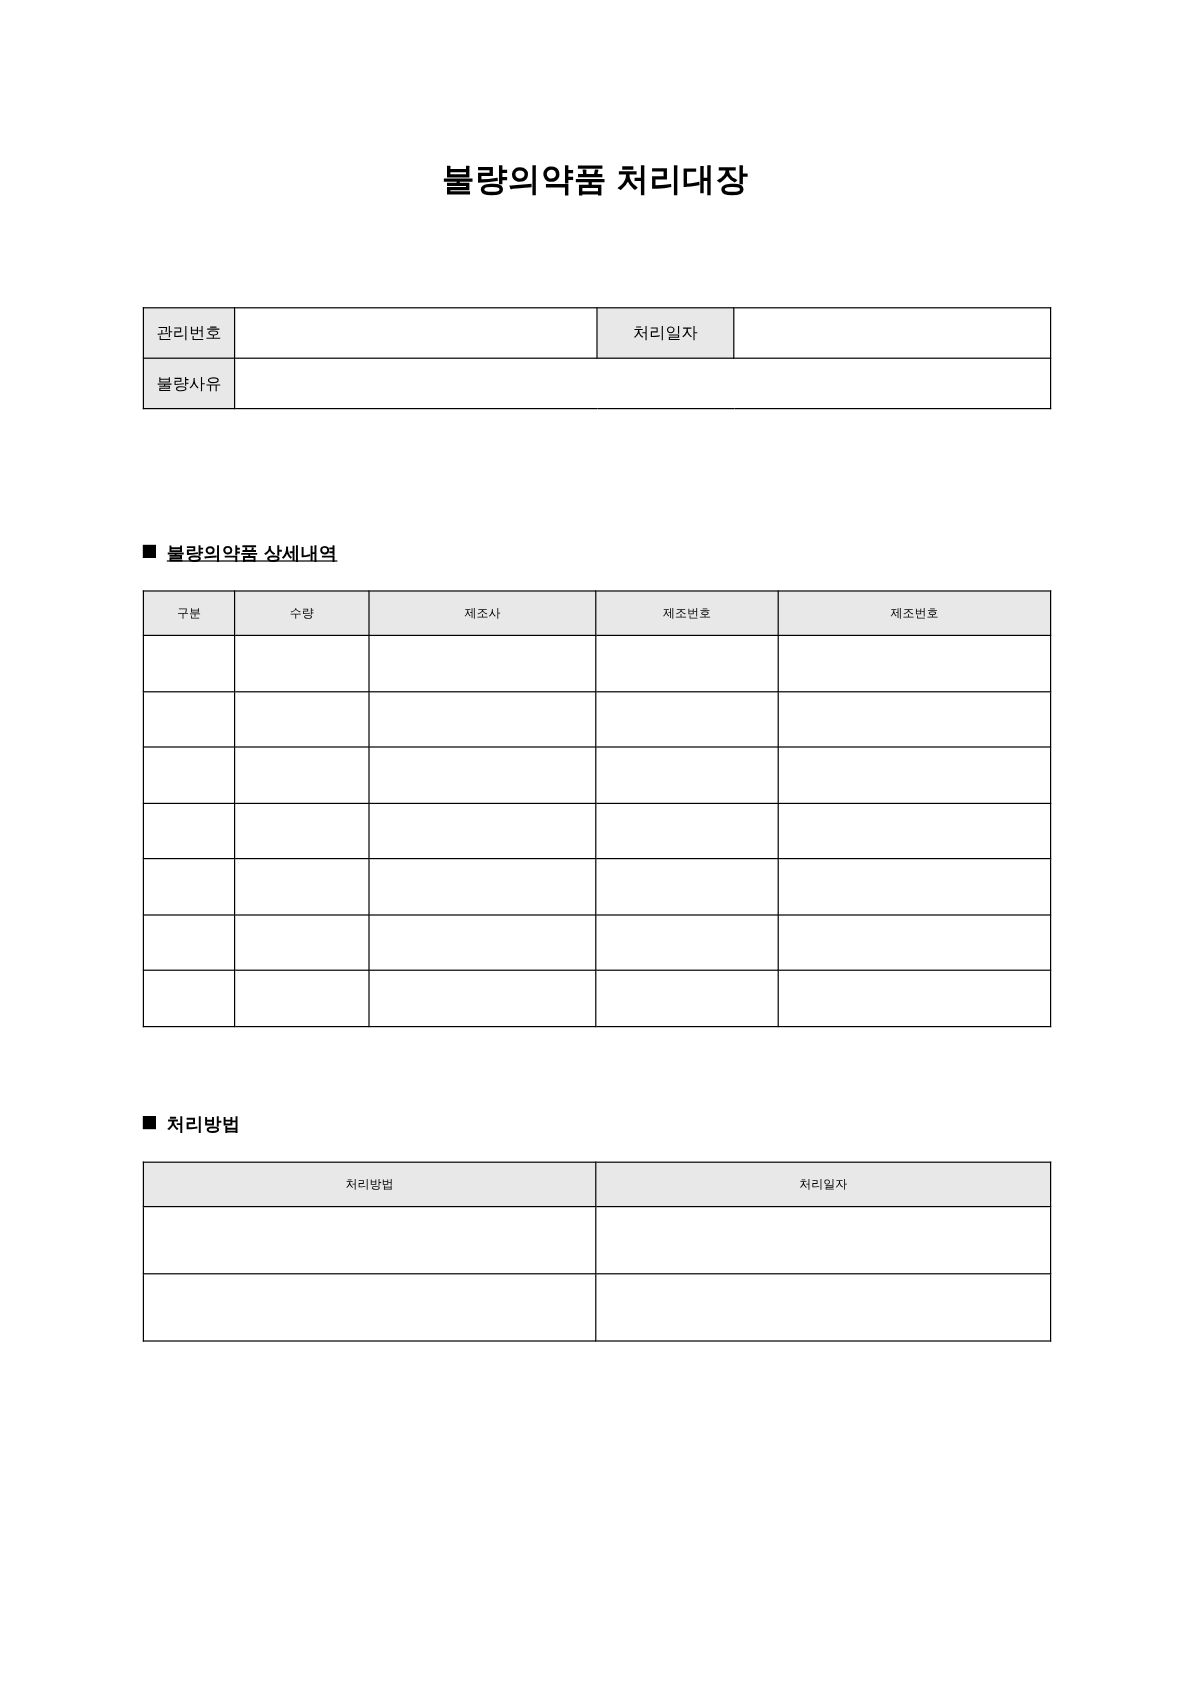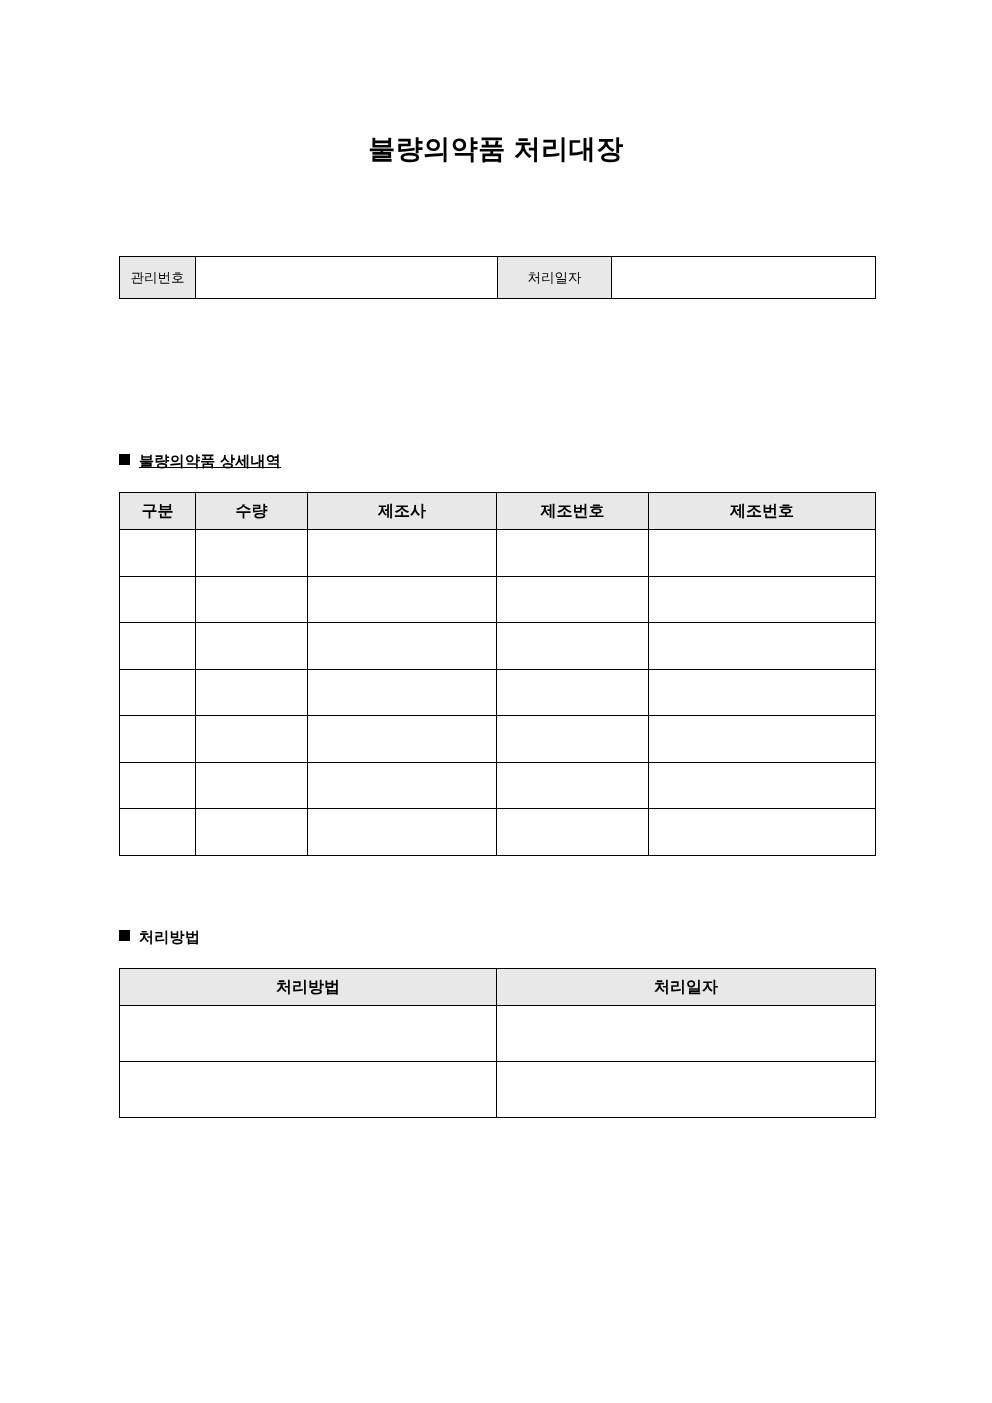--- a/index.html
+++ b/index.html
@@ -51,23 +51,22 @@
   }
   .grid td.lbl {
     background: #e8e8e8;
     text-align: center;
     font-size: 13.5px;
     line-height: 1.3;
   }
   .grid td.hdr {
     background: #e8e8e8;
     text-align: center;
-    font-size: 16px;
+    font-size: 10px;
     line-height: 1.3;
-    font-weight: bold;
   }
   .grid td.blank {
     background: #ffffff;
   }
 
   
   #table-basic {
     left: 119px;
     top: 256px;
     width: 756px;
@@ -124,20 +123,24 @@
       <col style="width:302px">
       <col style="width:114px">
       <col style="width:264px">
     </colgroup>
     <tbody>
       <tr>
         <td class="lbl">관리번호</td>
         <td class="blank"></td>
         <td class="lbl">처리일자</td>
         <td class="blank"></td>
+      </tr>
+      <tr>
+        <td class="lbl">불량사유</td>
+        <td class="blank" colspan="3"></td>
       </tr>
     </tbody>
   </table>
 
   <div class="section-heading" id="heading-detail">
     <span class="marker"></span><span>불량의약품 상세내역</span>
   </div>
 
   <table class="grid" id="table-detail">
     <colgroup>

